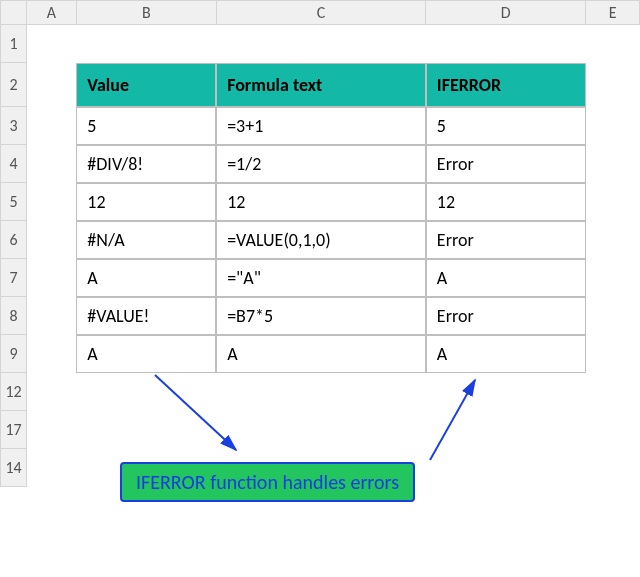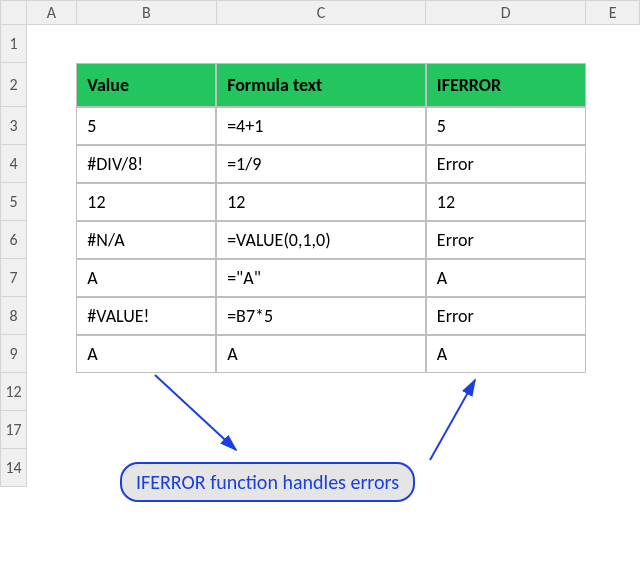--- a/index.html
+++ b/index.html
@@ -40,44 +40,44 @@
     background: #f0f0f0 !important;
     color: #555;
     text-align: center;
     font-size: 16px;
   }
   .hdr-row th { height: 24px; }
   .data-row td { height: 38px; }
   .tall-row td { height: 44px; }
 
   .thead-cell {
-    background: #22c55e;
+    background: #14b8a6;
     font-weight: bold;
     padding: 0 10px;
     border: 1px solid #bfbfbf;
     height: 100%;
     display: flex;
     align-items: center;
   }
   .tcell {
     padding: 0 10px;
     border: 1px solid #bfbfbf;
     height: 100%;
     display: flex;
     align-items: center;
     background: #fff;
   }
   .nob { border: none !important; }
 
   .callout {
     position: absolute;
     border: 2px solid #1a3fe0;
-    border-radius: 18px;
+    border-radius: 4px;
     color: #1a3fe0;
-    background: #e5e5e5;
+    background: #22c55e;
     padding: 6px 14px;
     font-size: 20px;
     white-space: nowrap;
   }
   svg.arrows {
     position: absolute;
     top: 0; left: 0;
     width: 640px; height: 577px;
     pointer-events: none;
   }
@@ -128,36 +128,36 @@
     <td class="nob"></td>
   </tr>
 
   <tr class="data-row">
         <td class="rowhdr">3</td>
         <td class="nob"></td>
     <td class="nob">
           <div class="tcell">5</div>
         </td>
     <td class="nob">
-          <div class="tcell">=4+1</div>
+          <div class="tcell">=3+1</div>
         </td>
     <td class="nob">
           <div class="tcell">5</div>
         </td>
     <td class="nob"></td>
       </tr>
 
   <tr class="data-row">
         <td class="rowhdr">4</td>
         <td class="nob"></td>
     <td class="nob">
           <div class="tcell">#DIV/8!</div>
         </td>
     <td class="nob">
-          <div class="tcell">=1/9</div>
+          <div class="tcell">=1/2</div>
         </td>
     <td class="nob">
           <div class="tcell">Error</div>
         </td>
     <td class="nob"></td>
       </tr>
 
   <tr class="data-row">
         <td class="rowhdr">5</td>
         <td class="nob"></td>

